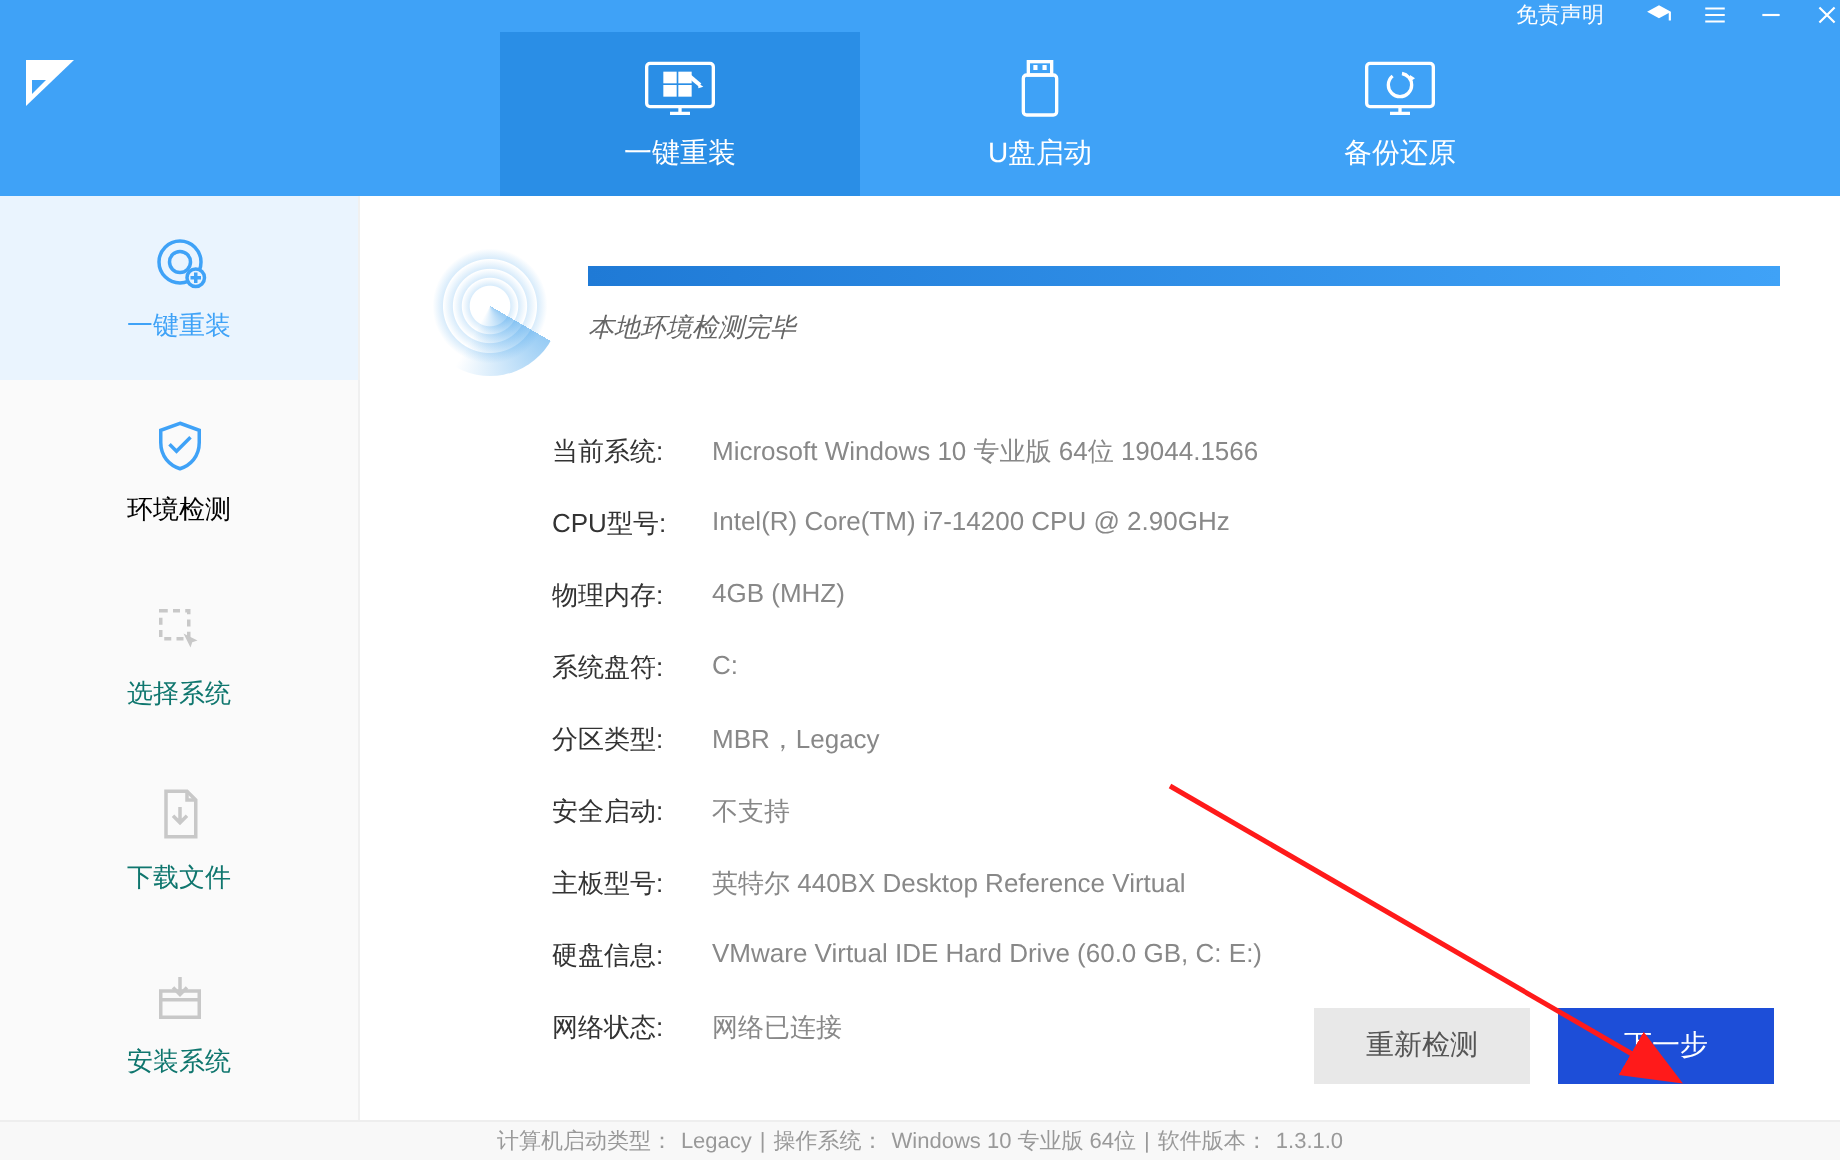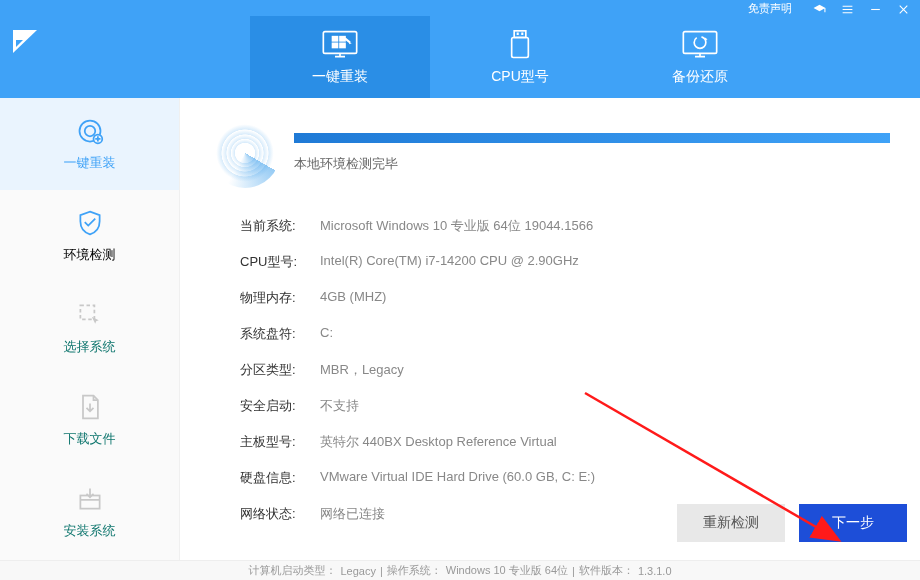--- a/index.html
+++ b/index.html
@@ -1,18 +1,18 @@
 <!DOCTYPE html>
 <html><head>
 <meta charset="utf-8">
 <style>
 * { margin: 0; padding: 0; box-sizing: border-box; font-family: "Microsoft YaHei", sans-serif; }
 body { width: 920px; height: 580px; background: #fff; overflow: hidden; position: relative; }
 
-.titlebar { height: 16px; background: #3fa2f7; display: flex; justify-content: flex-end; align-items: flex-end; padding-right: 10px; gap: 14px; color: #fff; font-size: 11px; }
+.titlebar { height: 16px; background: #3fa2f7; display: flex; justify-content: flex-end; align-items: flex-start; gap: 14px; color: #fff; font-size: 11px; }
 .titlebar .disclaimer { margin-right: 6px; }
 .titlebar .tb-icon { width: 14px; height: 14px; display: inline-flex; align-items: center; justify-content: center; cursor: pointer; }
 
 .header { height: 82px; background: #3fa2f7; display: flex; }
 .logo-area { width: 120px; display: flex; align-items: flex-start; justify-content: flex-start; padding-left: 10px; padding-top: 10px; }
 .logo-mark { width: 30px; height: 30px; position: relative; }
 .logo-mark svg { width: 30px; height: 30px; }
 
 .nav-tabs { flex: 1; display: flex; justify-content: center; }
 .nav-tab { width: 180px; display: flex; flex-direction: column; align-items: center; justify-content: center; color: #fff; cursor: pointer; gap: 6px; }
@@ -25,30 +25,30 @@
 .sidebar { width: 180px; background: #fafafa; border-right: 1px solid #f0f0f0; }
 .sidebar-item { height: 92px; display: flex; flex-direction: column; align-items: center; justify-content: center; gap: 8px; color: #0f766e; font-size: 13px; cursor: pointer; position: relative; }
 .sidebar-item.done { color: #3fa2f7; background: #eaf4fe; }
 .sidebar-item.active { color: #000000; }
 .sidebar-item .sb-icon { width: 30px; height: 30px; display: flex; align-items: center; justify-content: center; }
 
 .main { flex: 1; padding: 20px 30px 10px 30px; position: relative; }
 .scan-row { display: flex; align-items: center; gap: 14px; }
 .scan-circle { width: 70px; height: 70px; border-radius: 50%; background: radial-gradient(circle,#fff 0%,#fff 20%,#d9ecfb 21%,#fff 28%,#d9ecfb 29%,#fff 37%,#d9ecfb 38%,#fff 47%,#d9ecfb 48%,#fff 58%); position: relative; flex-shrink: 0; }
 .scan-circle::after { content:""; position:absolute; inset:0; border-radius:50%; background: conic-gradient(from 120deg, rgba(47,152,234,0.5) 0deg, rgba(47,152,234,0) 90deg); }
-.progress-col { flex: 1; }
+.progress-col { flex: 1; font-style: italic; }
 .progress-bar { height: 10px; background: linear-gradient(90deg,#1f7ad6,#3fa2f7); }
 .progress-text { font-size: 13px; color: #666; margin-top: 12px; }
 
 .info-table { margin-top: 20px; margin-left: 30px; }
-.info-row { display: flex; padding: 9px 0; font-size: 13px; }
+.info-row { display: flex; padding: 9px 0; font-size: 13px; margin-left: 36px; }
 .info-label { width: 80px; color: #333; }
 .info-value { color: #888; }
 
-.btn-row { position: absolute; right: 13px; bottom: 18px; display: flex; gap: 14px; }
+.btn-row { position: absolute; right: 33px; bottom: 18px; display: flex; gap: 14px; }
 .btn { width: 108px; height: 38px; display: flex; align-items: center; justify-content: center; font-size: 14px; cursor: pointer; border: none; }
 .btn-secondary { background: #e8e8e8; color: #555; }
 .btn-primary { background: #1d4ed8; color: #fff; }
 
 .arrow-annotation { position: absolute; pointer-events: none; }
 
 .statusbar { height: 20px; background: #f8f8f8; border-top: 1px solid #eee; display: flex; align-items: center; justify-content: center; font-size: 11px; color: #999; gap: 4px; }
 </style>
 </head>
 <body>
@@ -104,21 +104,21 @@
     </div>
     <div class="nav-tab">
       <span class="tab-icon">
         <svg viewBox="0 0 48 40" width="44" height="36" fill="none" stroke="#fff" stroke-width="2">
           <rect x="17" y="3" width="14" height="8"></rect>
           <rect x="20" y="5" width="2.5" height="3" fill="#fff" stroke="none"></rect>
           <rect x="25.5" y="5" width="2.5" height="3" fill="#fff" stroke="none"></rect>
           <rect x="14" y="11" width="20" height="24" rx="2"></rect>
         </svg>
       </span>
-      <span class="tab-label">CPU型号</span>
+      <span class="tab-label">U盘启动</span>
     </div>
     <div class="nav-tab">
       <span class="tab-icon">
         <svg viewBox="0 0 48 40" width="44" height="36" fill="none" stroke="#fff" stroke-width="2">
           <rect x="4" y="4" width="40" height="26" rx="2"></rect>
           <path d="M18 34h12M24 30v4"></path>
           <circle cx="24" cy="17" r="7" stroke-dasharray="28 6"></circle>
           <polygon points="30,11 33,13 30,15" fill="#fff" stroke="none"></polygon>
         </svg>
       </span>

